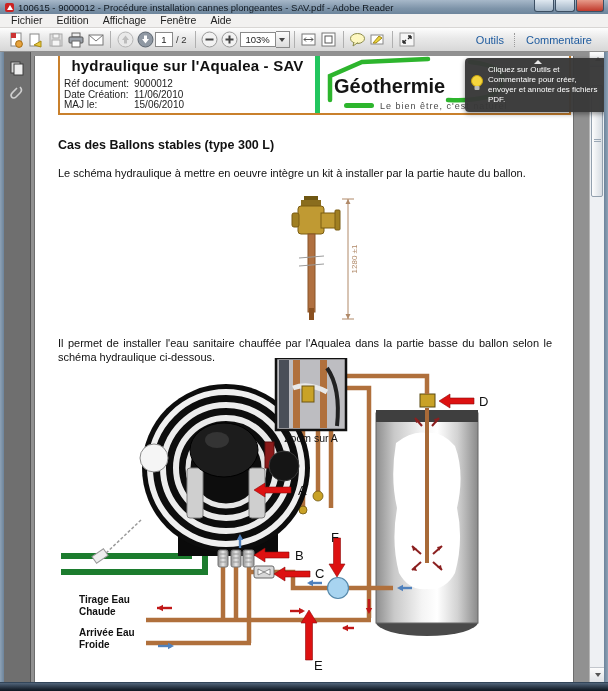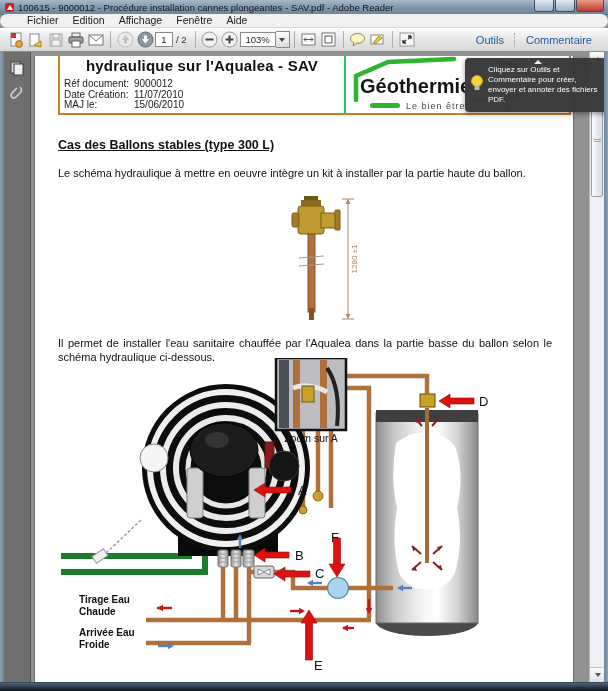--- a/index.html
+++ b/index.html
@@ -13,21 +13,21 @@
   .titlebar .appicon{width:9px;height:9px;margin:0 4px 0 5px;background:#c22;
     border-radius:2px;position:relative;flex:none;}
   .titlebar .appicon:after{content:"";position:absolute;left:2px;top:2px;border-left:3px solid transparent;
     border-right:3px solid transparent;border-bottom:5px solid #fff;}
   .titletext{font-size:9.5px;color:#101820;white-space:nowrap;overflow:hidden;}
   .winbtns{position:absolute;right:4px;top:0;display:flex;}
   .winbtn{width:18px;height:11px;border:1px solid #3c4f63;border-top:none;
     background:linear-gradient(#dfe8f0,#9fb2c4);border-radius:0 0 3px 3px;margin-left:1px;position:relative;}
   .winbtn.close{background:linear-gradient(#e79b8a,#c0392b);width:26px;}
   .menubar{position:absolute;left:0;top:14px;width:608px;height:14px;background:#f2f1f0;
-    border-bottom:1px solid #d8d6d4;display:flex;align-items:center;z-index:50;padding-left:20px;box-sizing:border-box;border-radius:7px;}
+    border-bottom:1px solid #d8d6d4;display:flex;align-items:center;z-index:50;padding-left:4px;box-sizing:border-box;}
   .menu{font-size:10.5px;color:#222;padding:0 7px;line-height:13px;}
   .toolbar{position:absolute;left:0;top:28px;width:608px;height:24px;
     background:linear-gradient(#fdfdfd,#e9e9e9 45%,#d7d7d7);
     border-bottom:1px solid #8f8f8f;display:flex;align-items:center;z-index:50;padding:0 6px;box-sizing:border-box;}
   .tbtn{width:20px;height:19px;border-radius:3px;display:flex;align-items:center;justify-content:center;flex:none;}
   .tsep{width:1px;height:17px;background:#b0b0b0;margin:0 4px;flex:none;}
   .pagebox,.zoombox{background:#fff;border:1px solid #8a8a8a;height:13px;font-size:9.5px;
     display:flex;align-items:center;justify-content:center;color:#222;box-sizing:content-box;}
   .pagebox{width:16px;}
   .zoombox{width:34px;}
@@ -59,31 +59,31 @@
   .scrollbtn.down{bottom:0;top:auto;border-top:1px solid #c2c6cc;border-bottom:none;}
   .tri-up{width:0;height:0;border-left:3px solid transparent;border-right:3px solid transparent;border-bottom:4px solid #555;}
   .tri-down{width:0;height:0;border-left:3px solid transparent;border-right:3px solid transparent;border-top:4px solid #555;}
   .thumb{position:absolute;left:1px;top:33px;width:12px;height:112px;border:1px solid #93a0ae;border-radius:2px;
     background:linear-gradient(90deg,#fdfdfd,#d7dce2);box-sizing:border-box;}
   .grip{position:absolute;left:2px;top:50%;width:7px;border-top:1px solid #9aa7b5;margin-top:-2px;}
   .grip+.grip{margin-top:0;} 
   
   .hdrbox{position:absolute;left:23px;top:0;width:513px;height:59px;border:2px solid #c9802c;border-top:none;
     box-sizing:border-box;display:flex;background:#fff;}
-  .hdr-left{width:286px;border-right:2px solid #22c55e;box-sizing:border-box;}
+  .hdr-left{width:260px;border-right:5px solid #22c55e;box-sizing:border-box;}
   .hdr-title{font-size:15px;font-weight:bold;color:#111;text-align:center;margin-top:1px;letter-spacing:.2px;}
   .hdr-rows{margin-top:5px;padding-left:4px;font-size:10px;color:#222;line-height:10.5px;}
   .hdr-rows .lab{display:inline-block;width:70px;}
   .hdr-logo{flex:1;position:relative;overflow:hidden;}
   .tooltip{position:absolute;left:435px;top:6px;width:116px;background:rgba(56,56,56,.97);color:#fff;
     border-radius:4px;padding:7px 6px 7px 23px;font-size:8px;line-height:10px;z-index:35;box-shadow:0 2px 5px rgba(0,0,0,.4);}
   .tooltip .chev{position:absolute;top:2px;left:50%;margin-left:-4px;width:0;height:0;
     border-left:4px solid transparent;border-right:4px solid transparent;border-bottom:4px solid #e8e8e8;}
   .tooltip .bulb{position:absolute;left:5px;top:16px;width:14px;height:18px;}
-  .heading{position:absolute;left:23px;top:82px;font-size:12.5px;font-weight:bold;text-decoration:underline;color:#111;}
+  .heading{position:absolute;left:23px;top:82px;font-size:12.5px;font-weight:bold;color:#111;}
   .para{position:absolute;left:23px;font-size:11px;color:#111;line-height:14px;}
   .p1{top:110px;width:500px;}
   .p2{top:280px;width:494px;text-align:justify;}
   .kitsvg{position:absolute;left:236px;top:140px;}
   .diagsvg{position:absolute;left:6px;top:302px;}
   svg text{font-family:"Liberation Sans",sans-serif;}
 </style>
 </head>
 <body>
 
@@ -229,21 +229,21 @@
   </div>
 
   <div class="docarea">
     <div class="page">
 
       <div class="hdrbox">
         <div class="hdr-left">
           <div class="hdr-title">hydraulique sur l'Aqualea - SAV</div>
           <div class="hdr-rows">
             <div><span class="lab">Réf document:</span><span>9000012</span></div>
-            <div><span class="lab">Date Création:</span><span>11/07/2010</span></div>
+            <div><span class="lab">Date Création:</span><span>11/06/2010</span></div>
             <div><span class="lab">MAJ le:</span><span>15/06/2010</span></div>
           </div>
         </div>
         <div class="hdr-logo">
           <svg width="215" height="57" viewBox="0 0 215 57">
             <path d="M10 44 L10 20 L42 6 L108 3" fill="none" stroke="#2db52d" stroke-width="4.5" stroke-linecap="round"></path>
             <path d="M150 6 Q 190 10 181 30 Q 174 46 128 44" fill="none" stroke="#2db52d" stroke-width="4.5" stroke-linecap="round"></path>
             <text x="14" y="37" font-size="20" font-weight="bold" fill="#151515">Géothermie</text>
             <rect x="24" y="47" width="30" height="5" rx="2.5" fill="#2db52d"></rect>
             <text x="60" y="53" font-size="9" fill="#4a4a4a" letter-spacing="1">Le bien être, c'est naturel</text>

